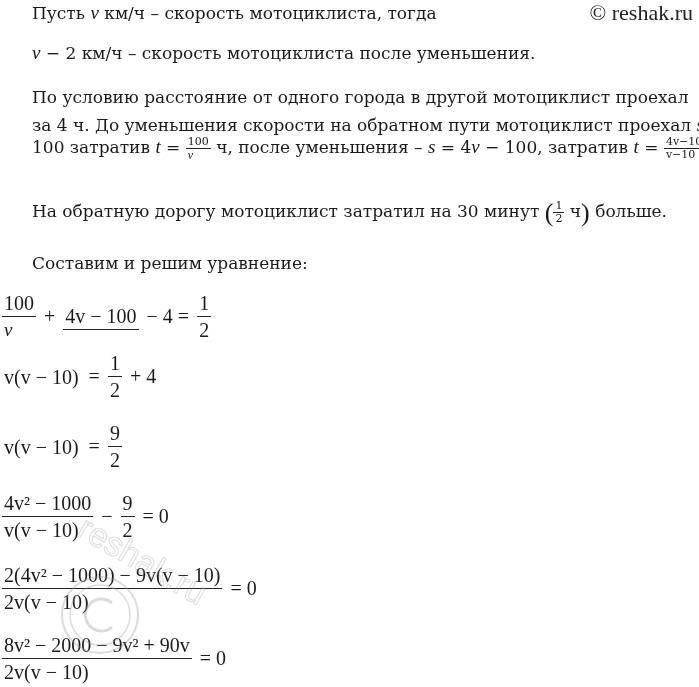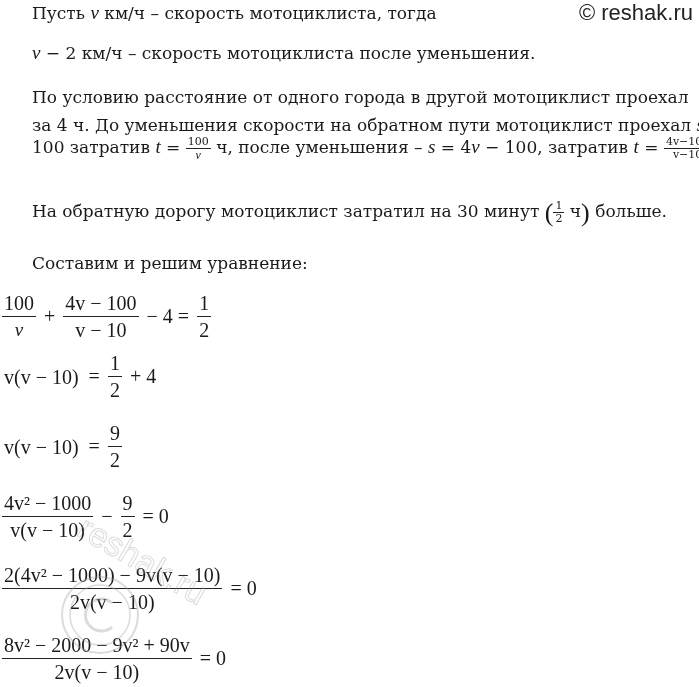--- a/index.html
+++ b/index.html
@@ -1,21 +1,21 @@
 <!DOCTYPE html>
 <html><head>
 <meta charset="utf-8">
 <style>
   html, body { margin:0; padding:0; background:#ffffff; }
   body { width:699px; height:687px; position:relative; overflow:hidden;
          font-family:"DejaVu Serif", serif; color:#1a1a1a; font-size:17px; }
   .line { position:absolute; left:20px; white-space:nowrap; line-height:22px;margin-left:12px; }
   .it { font-style:italic; font-family:"Liberation Serif", serif; font-size:19px; }
-  .wm { position:absolute; right:6px; top:0; font-family:Liberation Sans, sans-serif; font-size:22px; color:#222; }
-  .frac { display:inline-block; vertical-align:middle; text-align:center; }
+  .wm { position:absolute; right:6px; top:0; font-family:Liberation Serif, serif; font-size:22px; color:#222; }
+  .frac { display:inline-block; vertical-align:middle; text-align:left; }
   .frac .n { display:block; padding:0 2px; border-bottom:1.3px solid #222; }
   .frac .d { display:block; padding:0 2px; }
   .sfrac { font-size:11px; line-height:12px; }
   .sfrac .n { border-bottom:1px solid #222; }
   .eq { position:absolute; left:2px; white-space:nowrap; font-family:"Liberation Serif", serif; font-size:20px; }
   .eq .frac { line-height:26px; }
   .eq .op { vertical-align:middle; padding:0 3px; }
   .paren { font-size:26px; vertical-align:middle; font-family:"Liberation Serif", serif; }
   .stamp { position:absolute; left:50px; top:515px; width:200px; height:160px; pointer-events:none; opacity:0.35; }
 </style>
@@ -42,21 +42,21 @@
 
 <div class="line" style="top:200px">
   <span>На обратную дорогу мотоциклист затратил на 30 минут </span><span class="paren">(</span><span class="frac sfrac"><span class="n">1</span><span class="d">2</span></span><span> ч</span><span class="paren">)</span><span> больше.</span>
 </div>
 
 <div class="line" style="top:252px">Составим и решим уравнение:</div>
 
 <div class="eq" style="top:290px">
   <span class="frac"><span class="n">100</span><span class="d it">v</span></span>
   <span class="op">+</span>
-  <span class="frac"><span class="n">4v − 100</span><span class="d">v − 10</span></span>
+  <span class="frac"><span class="n">4v − 100</span></span>
   <span class="op">− 4 =</span>
   <span class="frac"><span class="n">1</span><span class="d">2</span></span>
 </div>
 
 <div class="eq" style="top:350px">
   <span class="frac"><span class="d">v(v − 10)</span></span>
   <span class="op">=</span>
   <span class="frac"><span class="n">1</span><span class="d">2</span></span>
   <span class="op">+ 4</span>
 </div>

